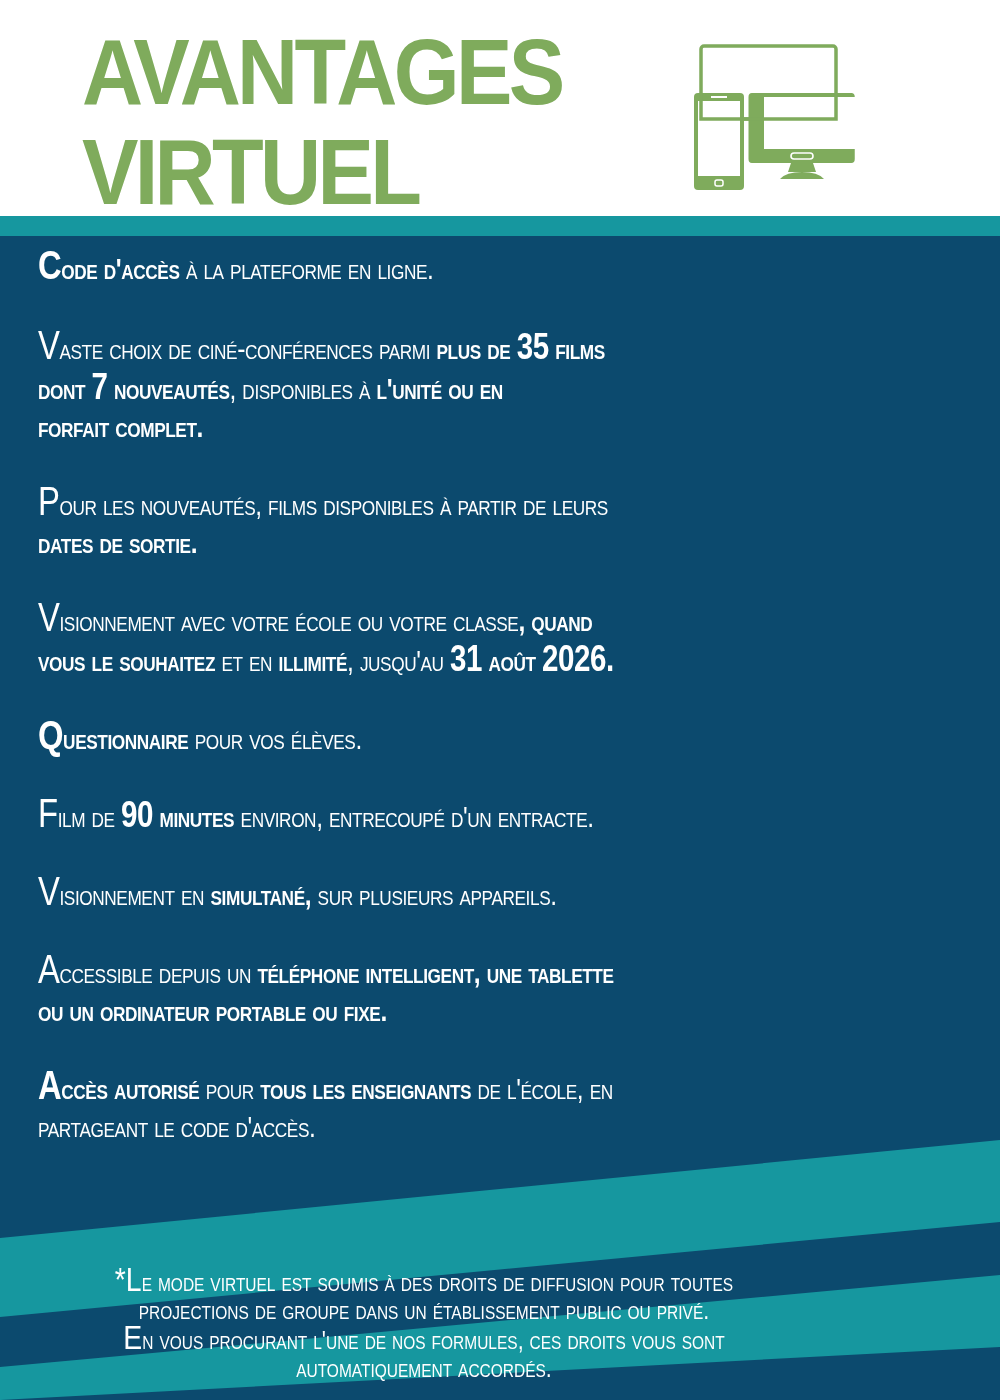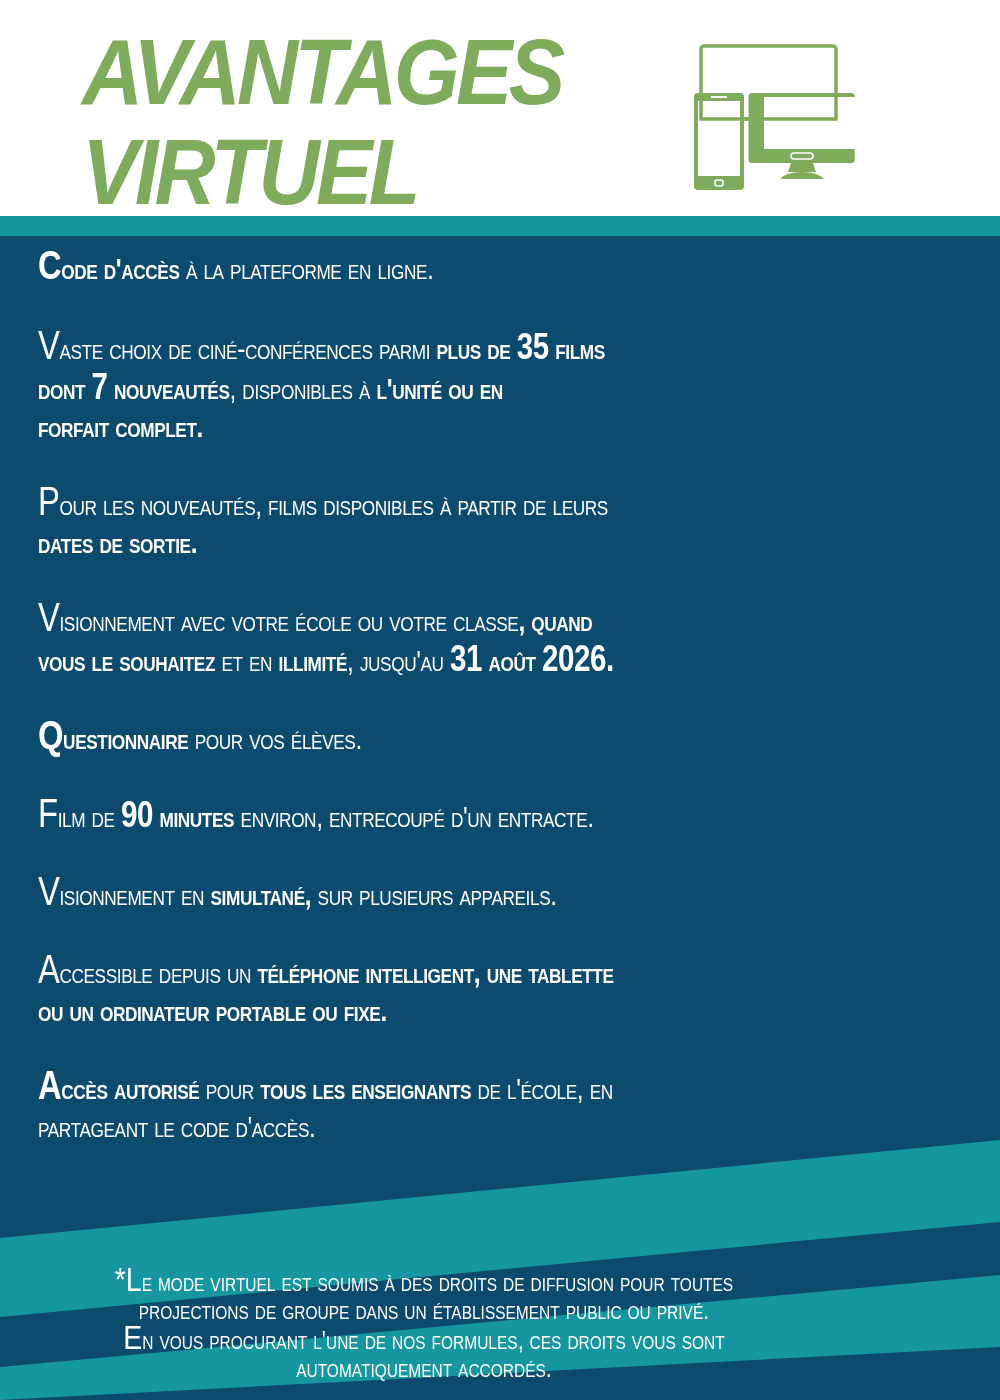--- a/index.html
+++ b/index.html
@@ -1,21 +1,21 @@
 <!DOCTYPE html>
 <html><head>
 <meta charset="utf-8">
 <style>
   html, body { margin: 0; padding: 0; }
   body {
     width: 1000px; height: 1400px; overflow: hidden; position: relative;
     background: #ffffff;
     font-family: "Liberation Sans", "DejaVu Sans", sans-serif;
   }
-  .header { position: absolute; left: 0; top: 0; width: 840px; height: 216px; background: #ffffff; font-style: italic; }
+  .header { position: absolute; left: 0; top: 0; width: 840px; height: 216px; background: #ffffff; }
   .title {
     position: absolute; left: 82px; top: 22px; margin: 0;
     color: #7fab5c; font-family: "Liberation Sans", sans-serif; font-weight: 700;
     font-size: 92px; line-height: 100px; letter-spacing: -4px;
     transform: scaleX(0.92); transform-origin: left top;
   }
   .title span { display: block; }
   .device-icon { position: absolute; left: 690px; top: 42px; width: 180px; height: 148px; }
   .teal-band { position: absolute; left: 0; top: 216px; width: 1000px; height: 20px; background: #16979f; }
   .main { position: absolute; left: 0; top: 236px; width: 1000px; height: 1164px; background: #0c4a6e; overflow: hidden; }

